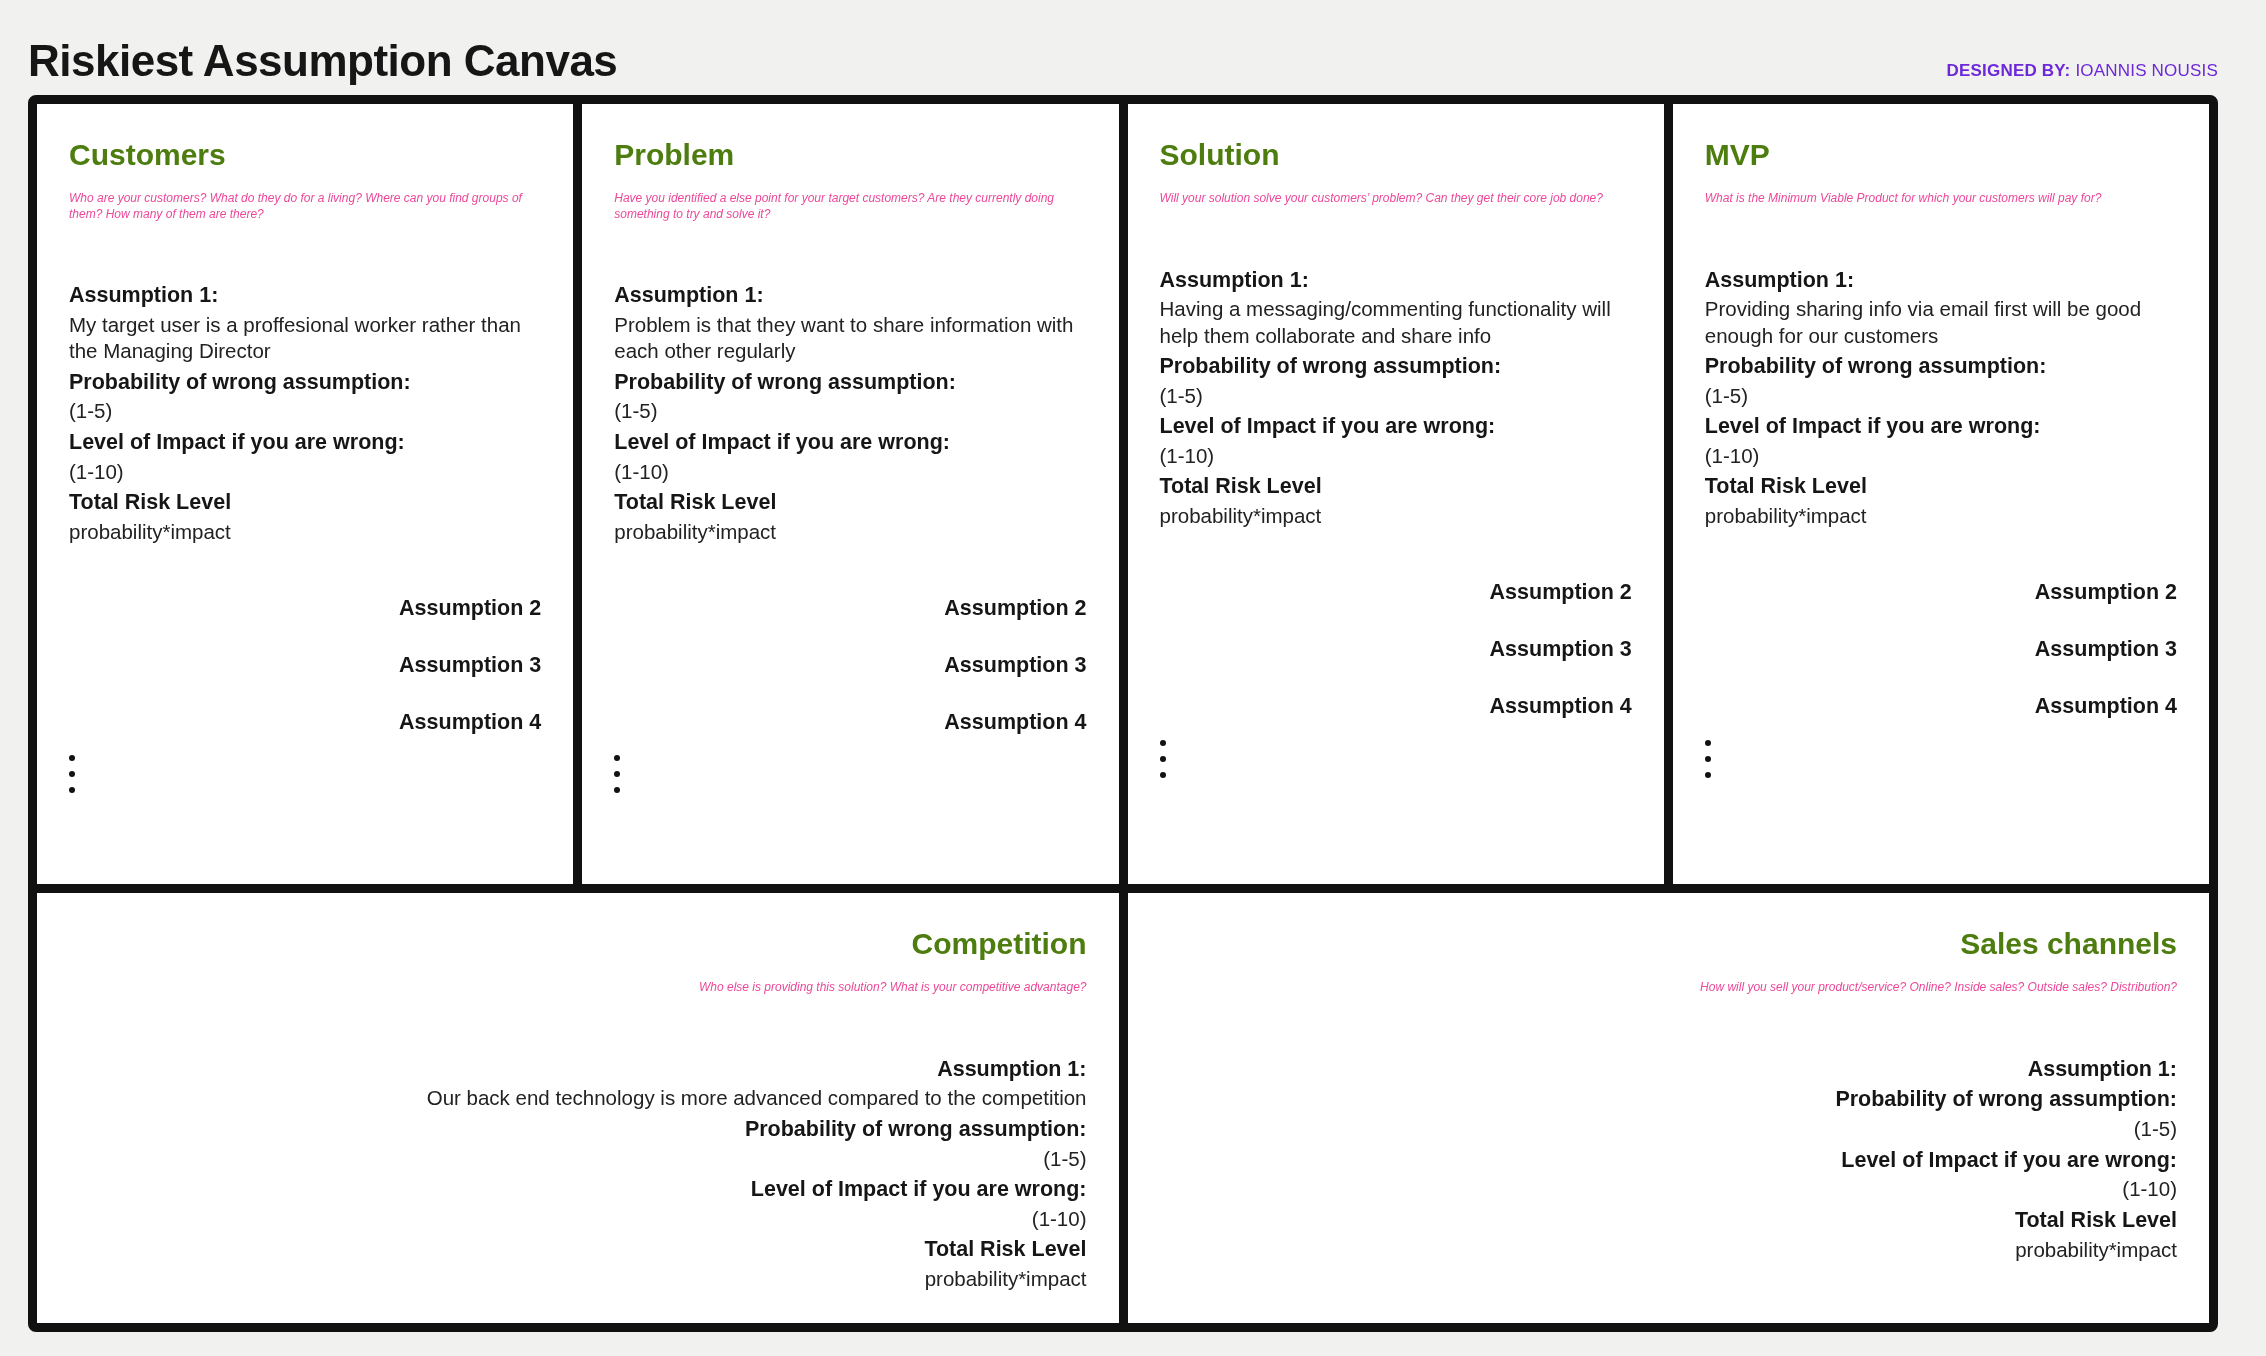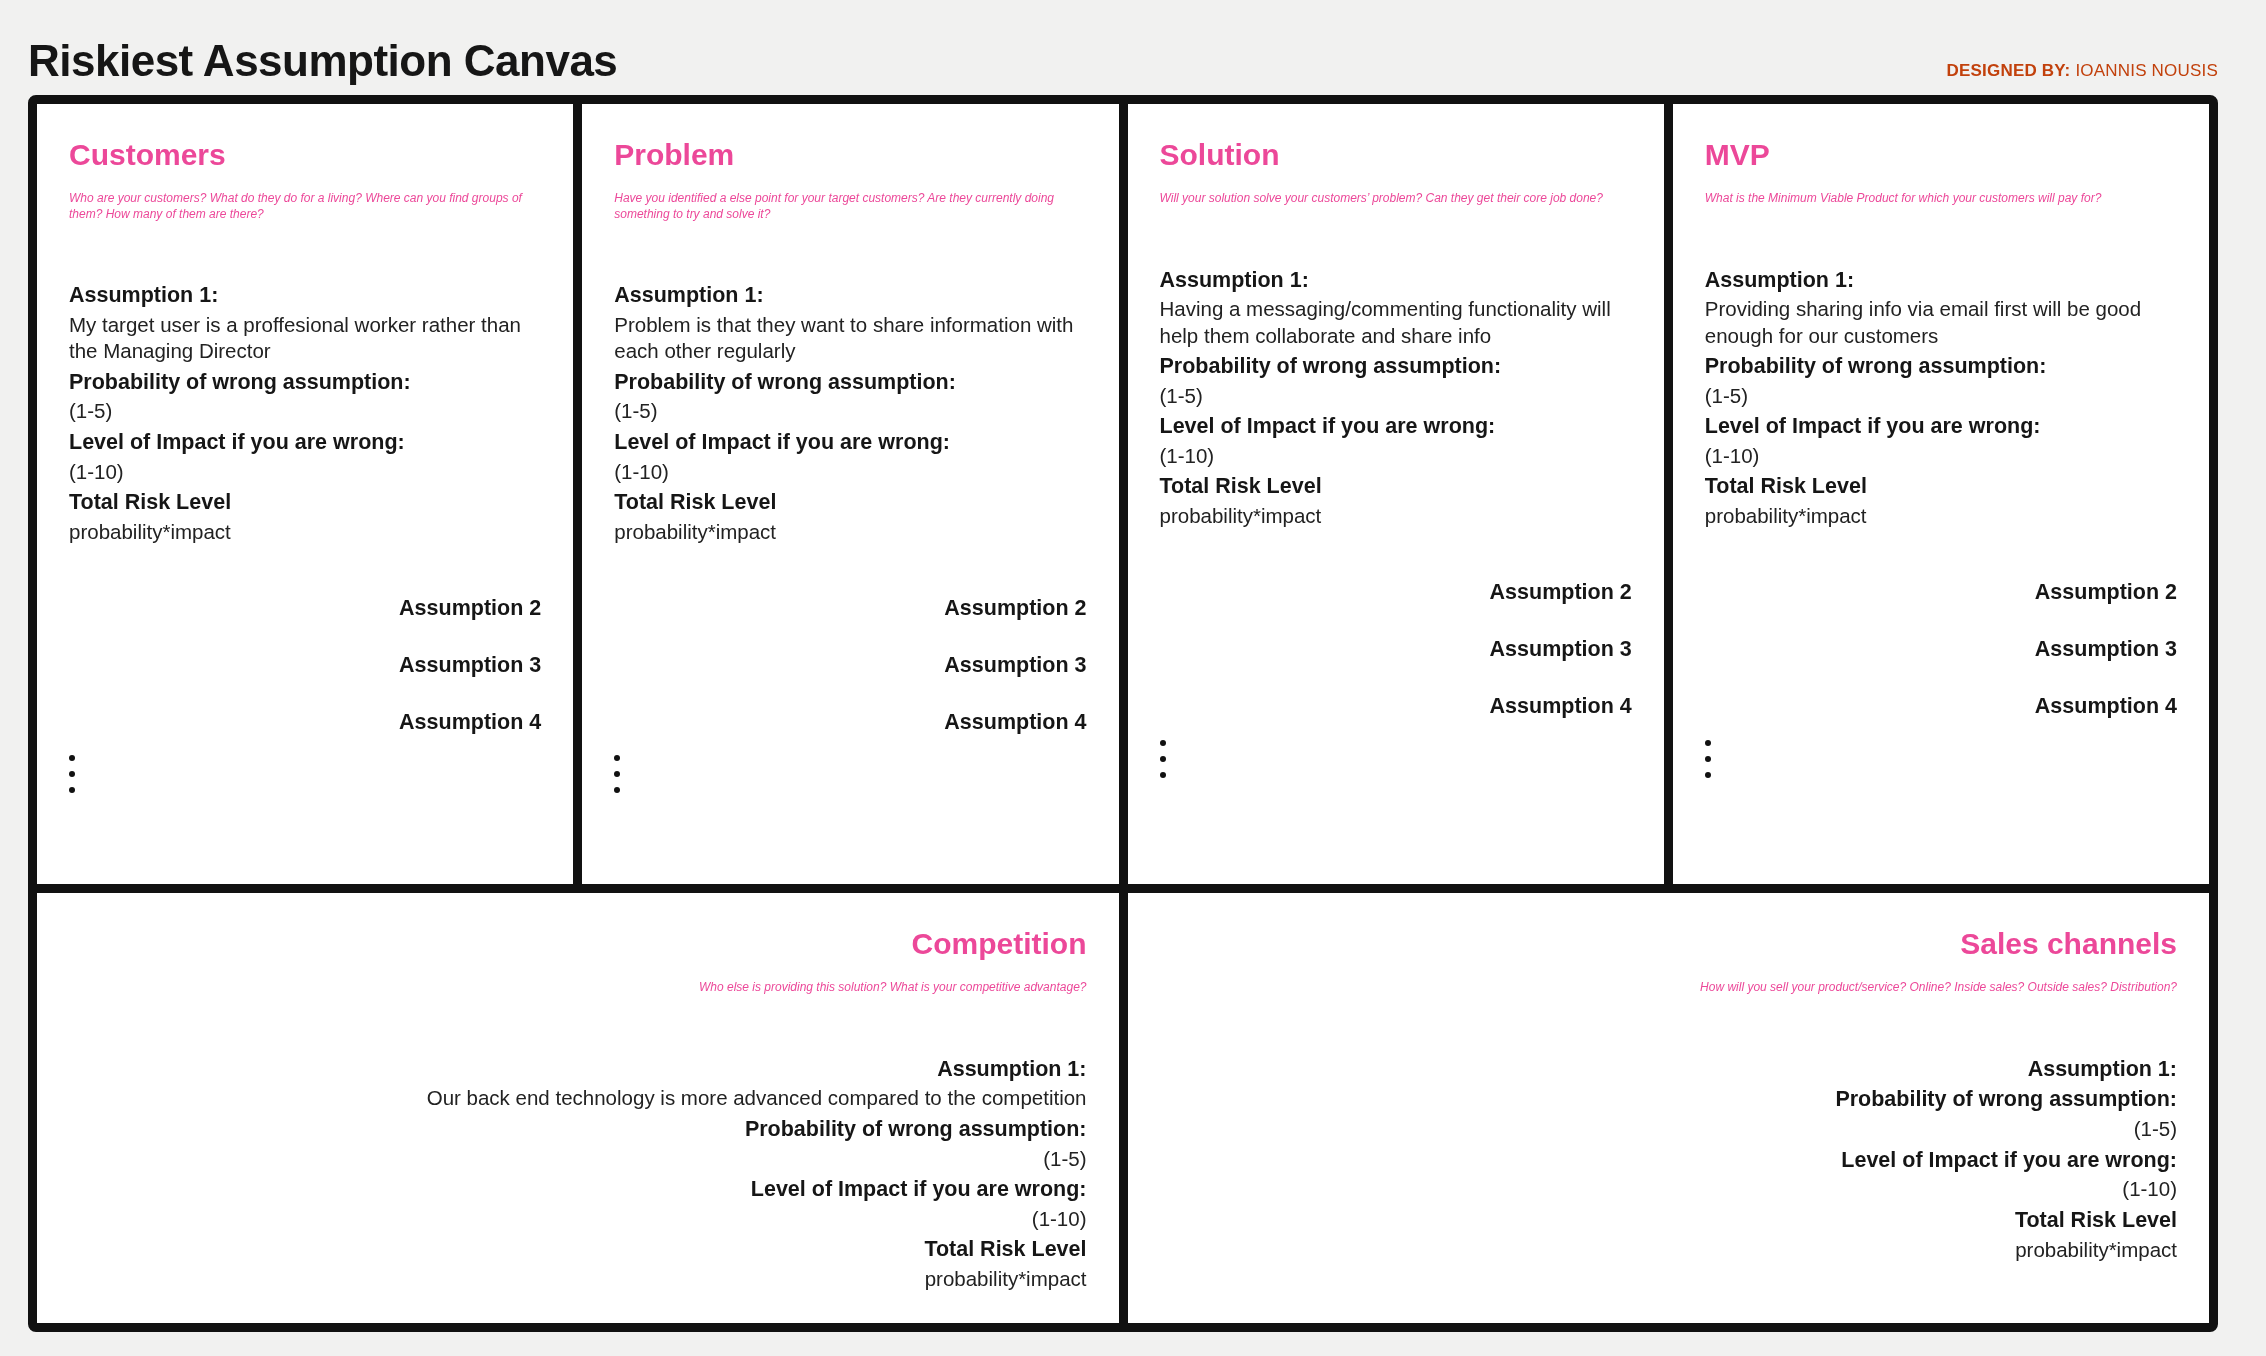--- a/index.html
+++ b/index.html
@@ -24,21 +24,21 @@
     font-size: 44px;
     font-weight: bold;
     letter-spacing: -0.5px;
     line-height: 1;
     margin: 0;
     color: #161616;
   }
   .designed-by {
     font-size: 17px;
     letter-spacing: 0.2px;
-    color: #c2410c;
+    color: #6d28d9;
     padding-bottom: 2px;
     white-space: nowrap;
   }
   .designed-by .lbl { font-weight: bold; }
   .canvas {
     width: 2190px;
     height: 1237px;
     margin-left: 28px;
     border: 9px solid #111;
     border-radius: 8px;
@@ -52,21 +52,21 @@
     background: #ffffff;
     padding: 34px 32px;
     overflow: hidden;
   }
   .panel.span2 { grid-column: span 2; text-align: right; }
   .panel-title {
     font-size: 30px;
     font-weight: bold;
     margin: 0;
     line-height: 1.1;
-    color: #ec4899;
+    color: #4d7c0f;
   }
   .prompt {
     font-style: italic;
     font-size: 12px;
     line-height: 1.3;
     margin: 20px 0 0 0;
     color: #ec4899;
   }
   .block { margin-top: 4px; }
   .block.first { margin-top: 60px; }

